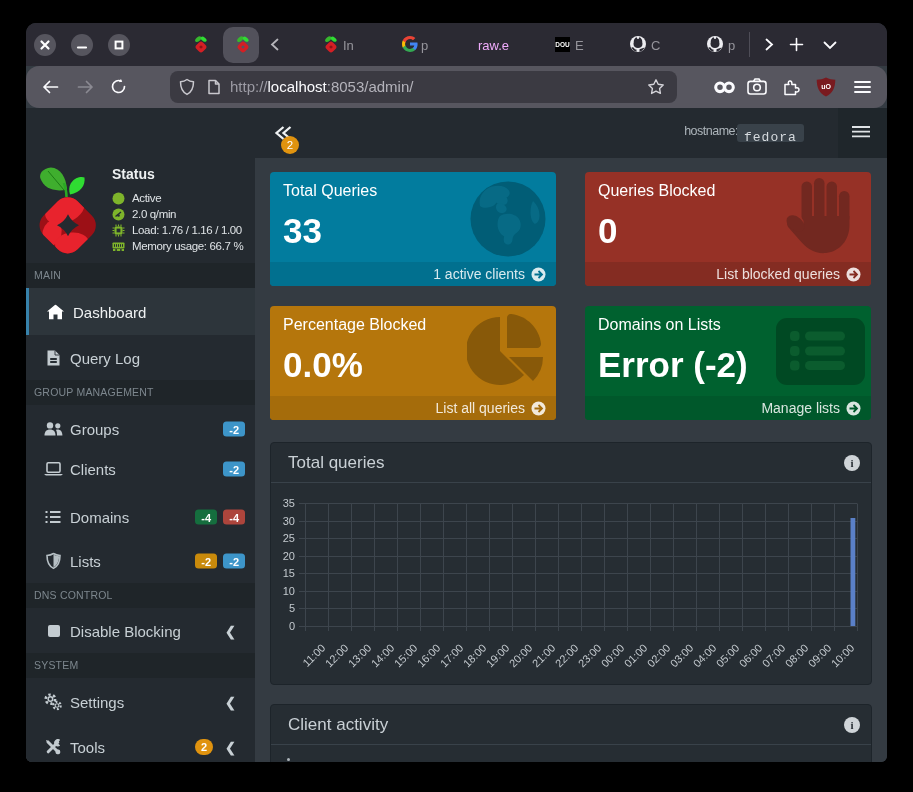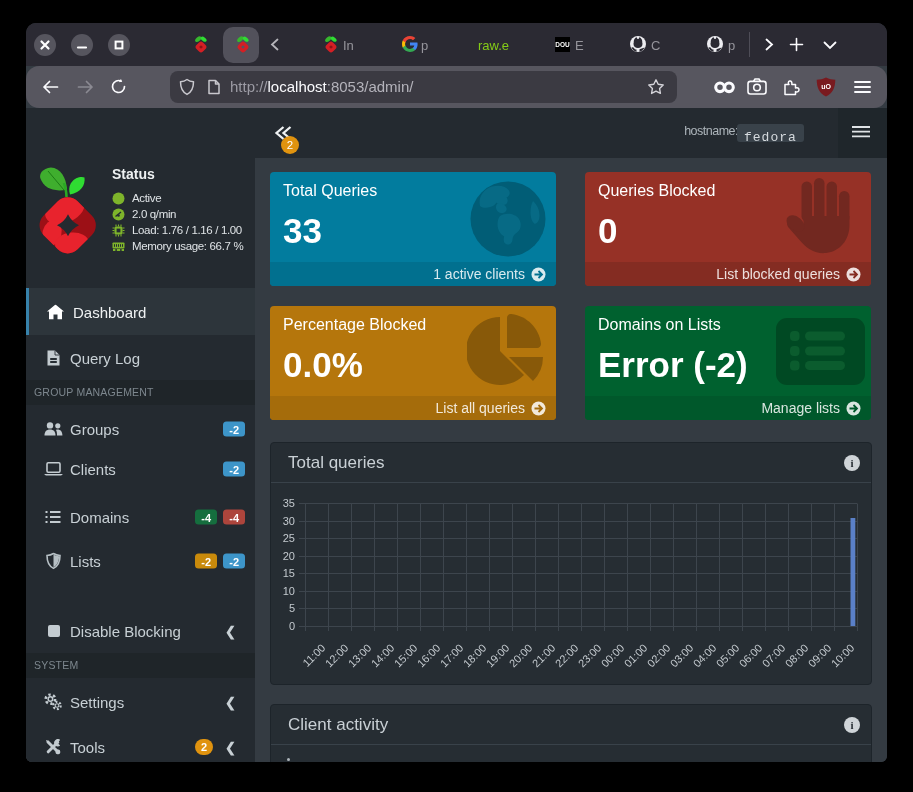--- a/index.html
+++ b/index.html
@@ -82,21 +82,21 @@
           <path d="M8 9.2 Q9 10.5 10 11 Q9 11.5 8 12.8 Q7 11.5 6 11 Q7 10.5 8 9.2 Z" fill="#8f1216"></path>
         </svg>
     <span class="abs tabtxt" style="left:317px;">In</span>
     <svg class="abs" style="left:376px;top:13px;" width="16" height="16" viewBox="0 0 16 16">
           <path fill="#4285F4" d="M15.6 8.2 C15.6 7.6 15.5 7.1 15.4 6.6 L8 6.6 L8 9.6 L12.3 9.6 C12.1 10.6 11.5 11.5 10.6 12.1 L10.6 14.1 L13.2 14.1 C14.7 12.7 15.6 10.6 15.6 8.2 Z"></path>
           <path fill="#34A853" d="M8 16 C10.2 16 12 15.3 13.3 14.1 L10.6 12.1 C9.9 12.6 9 12.9 8 12.9 C5.9 12.9 4.1 11.4 3.4 9.5 L0.7 9.5 L0.7 11.6 C2 14.2 4.8 16 8 16 Z"></path>
           <path fill="#FBBC05" d="M3.4 9.5 C3.2 9 3.1 8.5 3.1 8 C3.1 7.5 3.2 7 3.4 6.5 L3.4 4.4 L0.7 4.4 C0.2 5.5 0 6.7 0 8 C0 9.3 0.2 10.5 0.7 11.6 Z"></path>
           <path fill="#EA4335" d="M8 3.1 C9.2 3.1 10.2 3.5 11 4.3 L13.4 2 C12 0.7 10.2 0 8 0 C4.8 0 2 1.8 0.7 4.4 L3.4 6.5 C4.1 4.6 5.9 3.1 8 3.1 Z"></path>
         </svg>
     <span class="abs tabtxt" style="left:395px;">p</span>
-    <span class="abs tabtxt" style="left:452px;color:#84cc16;">raw.e</span>
+    <span class="abs tabtxt" style="left:452px;color:#f0abfc;">raw.e</span>
     <span class="abs douicon" style="left:529px;top:14px;">DOU</span>
     <span class="abs tabtxt" style="left:549px;">E</span>
     <svg class="abs" style="left:604px;top:13px;" width="16" height="16" viewBox="0 0 16 16">
           <circle cx="8" cy="8" r="8" fill="#ededf1"></circle>
           <path d="M4.2 3.4 C4.8 2.3 5.8 1.5 6.6 1.2 C7 1.7 7.1 2.4 7.1 2.9 C7.7 2.8 8.3 2.8 8.9 2.9 C8.9 2.4 9 1.7 9.4 1.2 C10.2 1.5 11.2 2.3 11.8 3.4 C12.3 4.3 12.4 5.3 12.2 6.2 C12.4 6.7 12.5 7.3 12.5 7.9 C12.5 10.6 10.5 12 8 12 C5.5 12 3.5 10.6 3.5 7.9 C3.5 7.3 3.6 6.7 3.8 6.2 C3.6 5.3 3.7 4.3 4.2 3.4 Z" fill="#2b2a33"></path>
           <path d="M1.4 11.4 C2.4 13.5 4.3 15.1 6.5 15.85 L6.5 13.4 C5.4 13.6 4.7 13.2 4.3 12.4 C4 11.8 3.5 11.3 3 11.2 Z" fill="#2b2a33"></path>
           <path d="M9.5 15.85 C11.7 15.1 13.6 13.5 14.6 11.4 L9.5 13.2 Z" fill="#2b2a33"></path>
         </svg>
     <span class="abs tabtxt" style="left:625px;">C</span>
     <svg class="abs" style="left:681px;top:13px;" width="16" height="16" viewBox="0 0 16 16">
@@ -204,20 +204,21 @@
             <path d="M4 0.5 V2.5 M6.5 0.5 V2.5 M9 0.5 V2.5 M4 10.5 V12.5 M6.5 10.5 V12.5 M9 10.5 V12.5 M0.5 4 H2.5 M0.5 6.5 H2.5 M0.5 9 H2.5 M10.5 4 H12.5 M10.5 6.5 H12.5 M10.5 9 H12.5" stroke="#7eb42b" stroke-width="1.1"></path>
           </svg>
       <div class="stxt" style="left:106px;top:116px;">Load: 1.76 / 1.16 / 1.00</div>
       <svg class="abs" style="left:86px;top:132px;" width="13" height="13" viewBox="0 0 13 13">
             <rect x="0.5" y="2.5" width="12" height="6" rx="0.8" fill="#7eb42b"></rect>
             <path d="M2.5 4.2 V6.8 M4.5 4.2 V6.8 M6.5 4.2 V6.8 M8.5 4.2 V6.8 M10.5 4.2 V6.8" stroke="#252b31" stroke-width="1"></path>
             <path d="M1 10 H3.4 M4.8 10 H8.2 M9.6 10 H12" stroke="#7eb42b" stroke-width="1.8"></path>
           </svg>
       <div class="stxt" style="left:106px;top:132px;">Memory usage: 66.7 %</div>
 
+      <div class="abs shead" style="top:155px;">MAIN</div>
       <div class="abs sitem" style="top:180px;height:47px;background:#2d353b;border-left:3px solid #3782ab;color:#eef1f2;">
         <svg style="left:18px;" width="17" height="15" viewBox="0 0 17 15">
               <path d="M8.5 0 L17 7 L15 7 L15 15 L10.5 15 L10.5 10 L6.5 10 L6.5 15 L2 15 L2 7 L0 7 Z" fill="#fff"></path>
             </svg>
         <span class="txt">Dashboard</span>
       </div>
       <div class="abs sitem" style="top:227px;height:45px;">
         <svg style="left:21px;" width="13" height="16" viewBox="0 0 13 16">
               <path d="M0.5 0.5 H8 L12.5 5 V15.5 H0.5 Z" fill="#c3cbd0"></path>
               <path d="M8 0.5 V5 H12.5" fill="none" stroke="#272e34" stroke-width="0.9"></path>
@@ -255,20 +256,21 @@
       </div>
       <div class="abs sitem" style="top:431px;">
         <svg style="left:20px;" width="15" height="17" viewBox="0 0 15 17">
           <path d="M7.5 1 C9.5 2.3 12 2.9 14 3 C14 9.3 11.5 13.9 7.5 15.9 C3.5 13.9 1 9.3 1 3 C3 2.9 5.5 2.3 7.5 1 Z" fill="none" stroke="#b6bfc4" stroke-width="1.6"></path>
           <path d="M7.5 2 C9.2 3 11.3 3.6 13.1 3.8 C13 9 11 12.9 7.5 14.8 Z" fill="#b6bfc4"></path>
         </svg>
         <span class="txt">Lists</span>
         <span class="badge" style="right:38px;background:#c98a0b;">-2</span>
         <span class="badge" style="right:10px;background:#3d95c9;">-2</span>
       </div>
+      <div class="abs shead" style="top:475px;">DNS CONTROL</div>
       <div class="abs sitem" style="top:500px;height:45px;">
         <svg style="left:22px;" width="12" height="12" viewBox="0 0 12 12">
               <rect x="0" y="0" width="12" height="12" rx="2" fill="#c3cbd0"></rect>
             </svg>
         <span class="txt">Disable Blocking</span>
         <span class="chev">❮</span>
       </div>
       <div class="abs shead" style="top:545px;">SYSTEM</div>
       <div class="abs sitem" style="top:570px;height:47px;">
         <svg style="left:18px;" width="18" height="17" viewBox="0 0 18 17">

